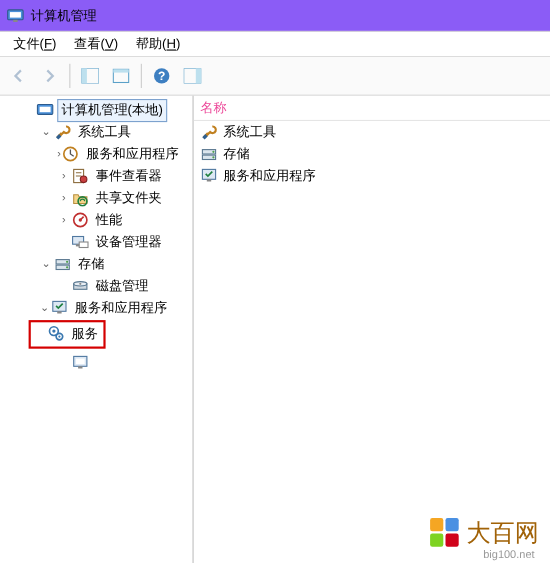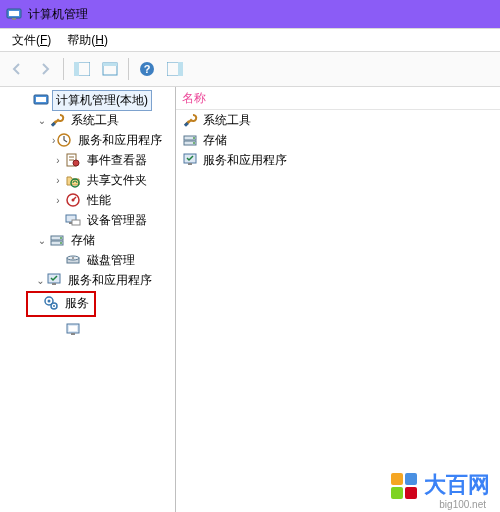--- a/index.html
+++ b/index.html
@@ -20,41 +20,42 @@
   .tree-row .label{padding:1px 3px}
   .tree-row.root .label{border:1px solid #7da2ce;background:#eaf3fd}
   .children{padding-left:16px}
   .highlight{border:2px solid #d40000;padding:0 2px 2px 14px;margin:1px 4px 2px 10px;display:inline-block}
   .highlight .tree-row{padding:0}
   .list{flex:1;padding:0;overflow:hidden}
   .list-header{height:22px;display:flex;align-items:center;border-bottom:1px solid #e5e5e5;padding:0 6px;color:#ec4899}
   .list-row{display:flex;align-items:center;height:20px;padding:0 6px}
   .list-row .icon{width:16px;height:16px;margin-right:5px;display:flex;align-items:center;justify-content:center}
   svg{display:block}
-  .watermark{position:absolute;right:10px;bottom:12px;display:flex;align-items:flex-end;font-size:22px;font-weight:bold;color:#3b82f6}
+  .watermark{position:absolute;right:10px;bottom:12px;display:flex;align-items:flex-start;font-size:22px;font-weight:normal;color:#a16207}
   .wm-logo{display:flex;flex-wrap:wrap;width:28px;height:28px;margin-right:6px}
   .wm-logo span{width:12px;height:12px;margin:1px;border-radius:2px}
   .wm-sub{position:absolute;right:14px;bottom:2px;font-size:10px;color:#999}
 </style>
 </head>
 <body>
 
 <div class="titlebar">
   <span class="icon">
     <svg width="16" height="16" viewBox="0 0 16 16">
         <rect x="1" y="3" width="14" height="9" rx="1" fill="#4a90d9" stroke="#2c5a8c"></rect>
         <rect x="3" y="5" width="10" height="5" fill="#fff"></rect>
         <rect x="6" y="12" width="4" height="2" fill="#888"></rect>
       </svg>
   </span>
   <span>计算机管理</span>
 </div>
 
 <div class="menubar">
   <span class="menu"><span>文件</span>(<span class="hotkey">F</span>)</span>
+  <span class="menu"><span>查看</span>(<span class="hotkey">V</span>)</span>
   <span class="menu"><span>帮助</span>(<span class="hotkey">H</span>)</span>
 </div>
 
 <div class="toolbar">
   <div class="tb-btn disabled">
     <svg width="14" height="14" viewBox="0 0 14 14">
         <path d="M9 2 L4 7 L9 12" stroke="#2c5a8c" stroke-width="2" fill="none"></path>
       </svg>
   </div>
   <div class="tb-btn disabled">

